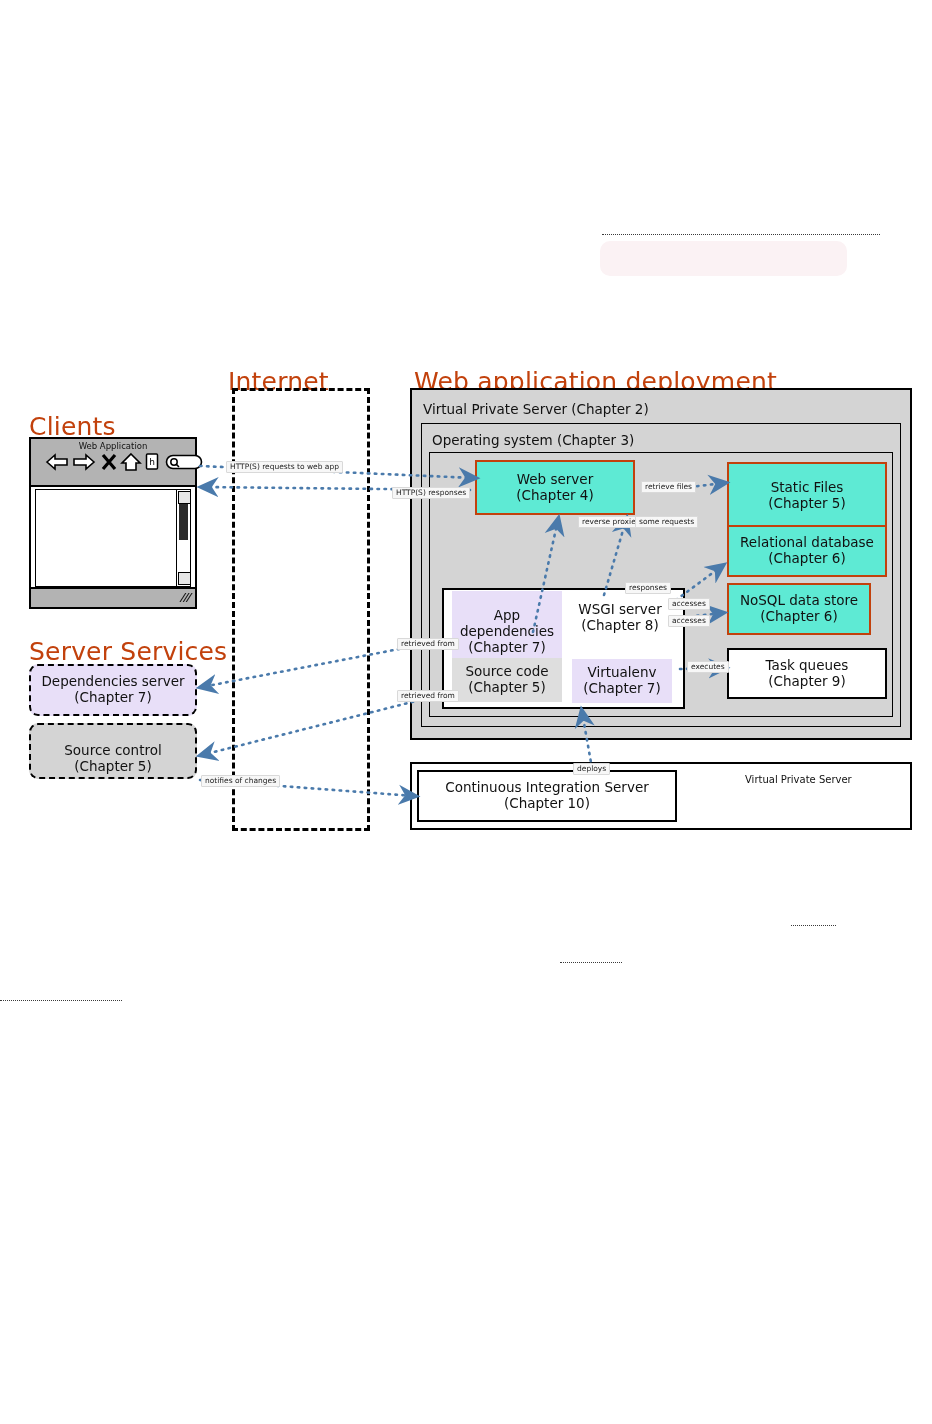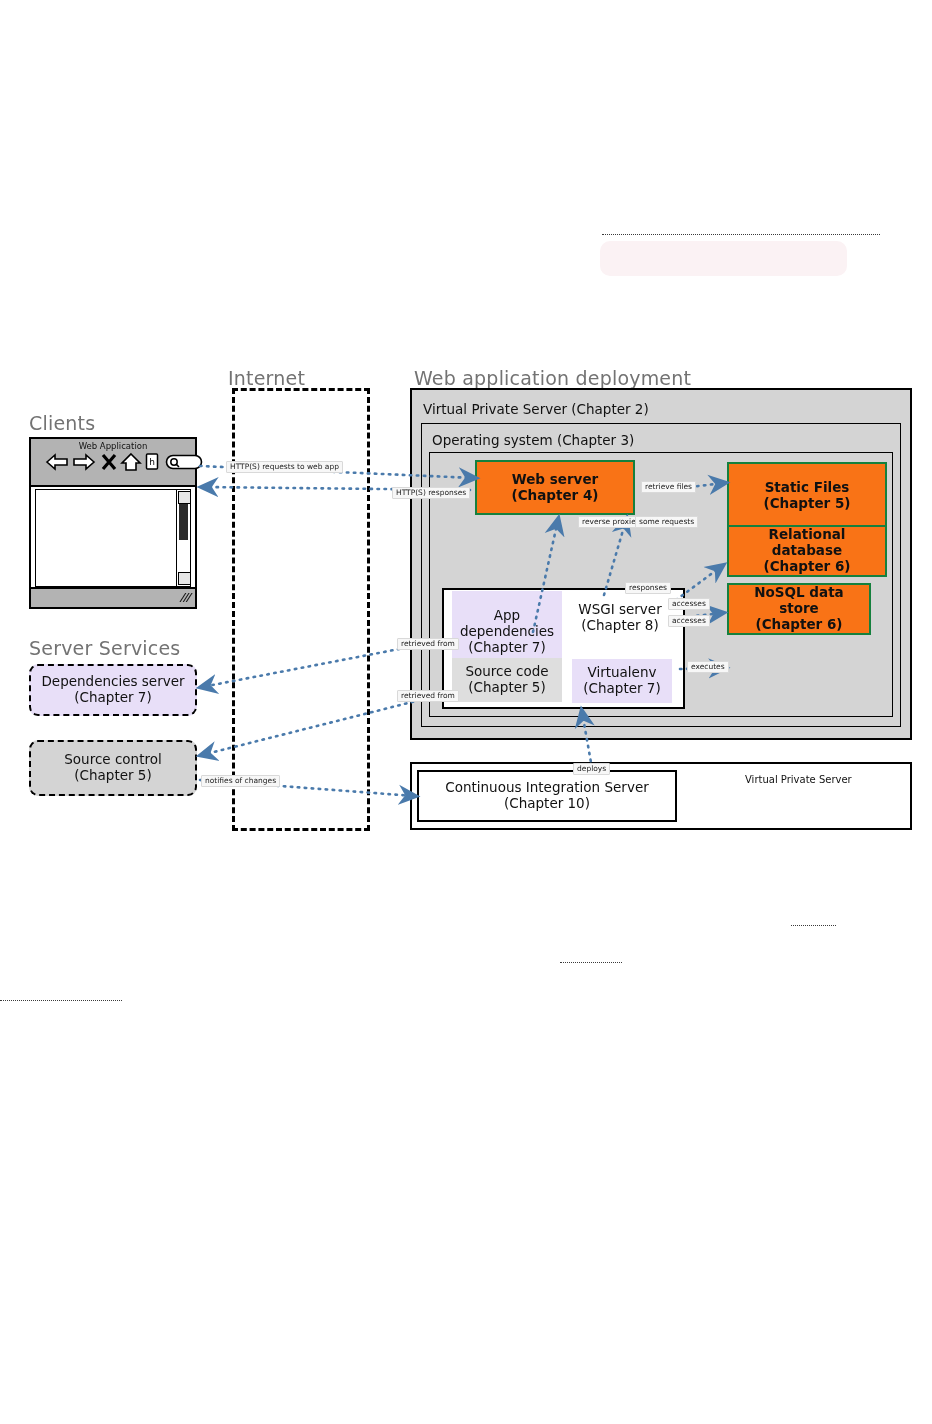--- a/index.html
+++ b/index.html
@@ -6,36 +6,36 @@
   body{width:932px;height:1424px;position:relative;overflow:hidden;
        font-family:"DejaVu Sans","Liberation Sans",sans-serif;color:#1a1a1a;}
 
   .page{position:absolute;inset:0;}
 
   
   .artifact-dots{position:absolute;height:0;border-top:1.5px dotted #3a3a3a;}
   .artifact-pill{position:absolute;background:#fbf2f4;border-radius:10px;}
 
   
-  .heading{position:absolute;font-size:19px;letter-spacing:.2px;color:#737373;white-space:nowrap;}
+  .heading{position:absolute;font-size:25px;letter-spacing:.2px;color:#c2410c;white-space:nowrap;}
 
   
   .box{position:absolute;box-sizing:border-box;}
   .deploy-outer{border:2px solid #000;background:#d4d4d4;}
   .vps-inner{border:1.5px solid #000;background:#d4d4d4;}
   .os-inner{border:1.5px solid #000;background:#d4d4d4;}
   .container-label{position:absolute;font-size:13.5px;color:#111;white-space:nowrap;}
 
   .internet-cloud{position:absolute;box-sizing:border-box;border:3px dashed #000;background:transparent;}
 
   
   .node{position:absolute;box-sizing:border-box;display:flex;align-items:center;
         justify-content:center;text-align:center;line-height:1.18;
         font-size:13.5px;color:#111;padding:2px 4px;}
-  .node.gray{background:#f97316;border:2px solid #15803d;font-weight:bold;}
+  .node.gray{background:#5eead4;border:2px solid #c2410c;}
   .node.white{background:#ffffff;border:2px solid #000;}
   .node.wsgi-shell{background:#ffffff;border:2px solid #000;}
   .node.lilac{background:#e8dff8;border:none;}
   .node.lightgray{background:#dedede;border:none;}
   .node.plain{background:transparent;border:none;}
   .node.hosted{border:2px dashed #000;border-radius:9px;}
   .node.hosted.lilac-fill{background:#e8dff8;}
   .node.hosted.gray-fill{background:#d4d4d4;}
 
   
@@ -112,20 +112,26 @@
     </div>
   </div>
 
   <div class="node gray" style="left:727px;top:583px;width:144px;height:52px;">
     <div>
       <div>NoSQL data store</div>
       <div>(Chapter 6)</div>
     </div>
   </div>
 
+  <div class="node white" style="left:727px;top:648px;width:160px;height:51px;">
+    <div>
+      <div>Task queues</div>
+      <div>(Chapter 9)</div>
+    </div>
+  </div>
 
   <div class="node wsgi-shell" style="left:442px;top:588px;width:243px;height:121px;"></div>
 
   <div class="node plain" style="left:560px;top:595px;width:120px;height:46px;">
     <div>
       <div>WSGI server</div>
       <div>(Chapter 8)</div>
     </div>
   </div>
 
@@ -151,21 +157,21 @@
     </div>
   </div>
 
   <div class="node hosted lilac-fill" style="left:29px;top:664px;width:168px;height:52px;">
     <div>
       <div>Dependencies server</div>
       <div>(Chapter 7)</div>
     </div>
   </div>
 
-  <div class="node hosted gray-fill" style="left:29px;top:740px;width:168px;height:56px;">
+  <div class="node hosted gray-fill" style="left:29px;top:723px;width:168px;height:56px;align-items:flex-end;">
     <div>
       <div>Source control</div>
       <div>(Chapter 5)</div>
     </div>
   </div>
 
   <div class="box" style="left:410px;top:762px;width:502px;height:68px;border:2px solid #000;background:#fff;"></div>
   <div class="container-label" style="left:745px;top:774px;font-size:10px;">Virtual Private Server</div>
   <div class="node white" style="left:417px;top:770px;width:260px;height:52px;">
     <div>

